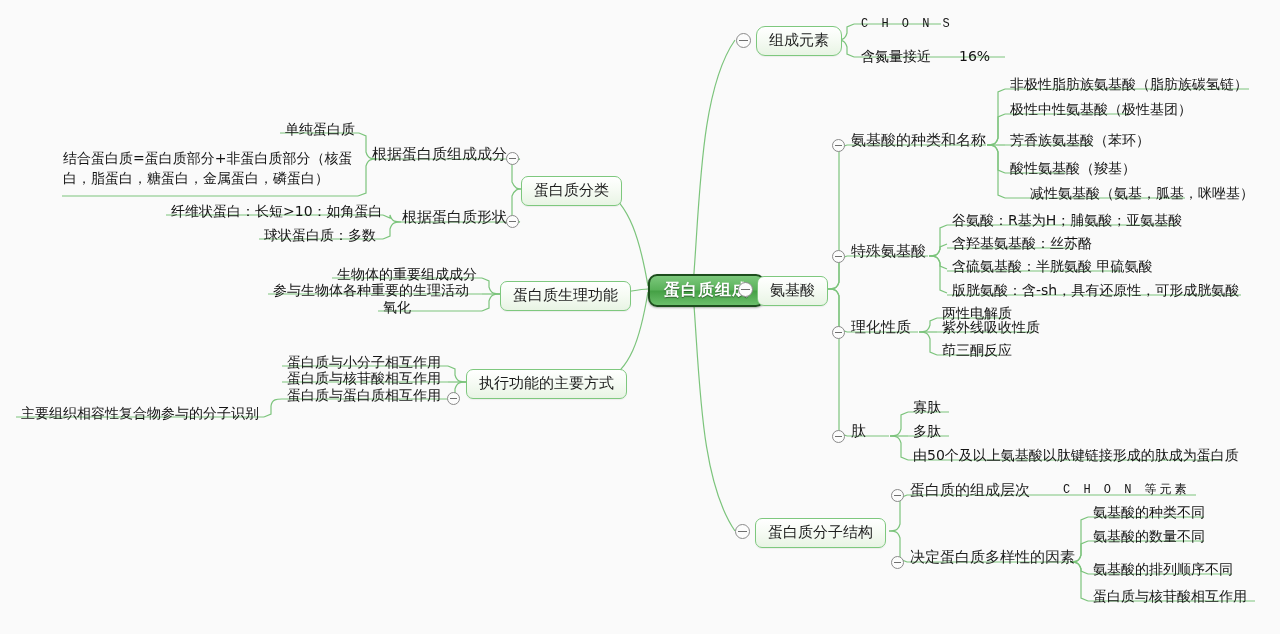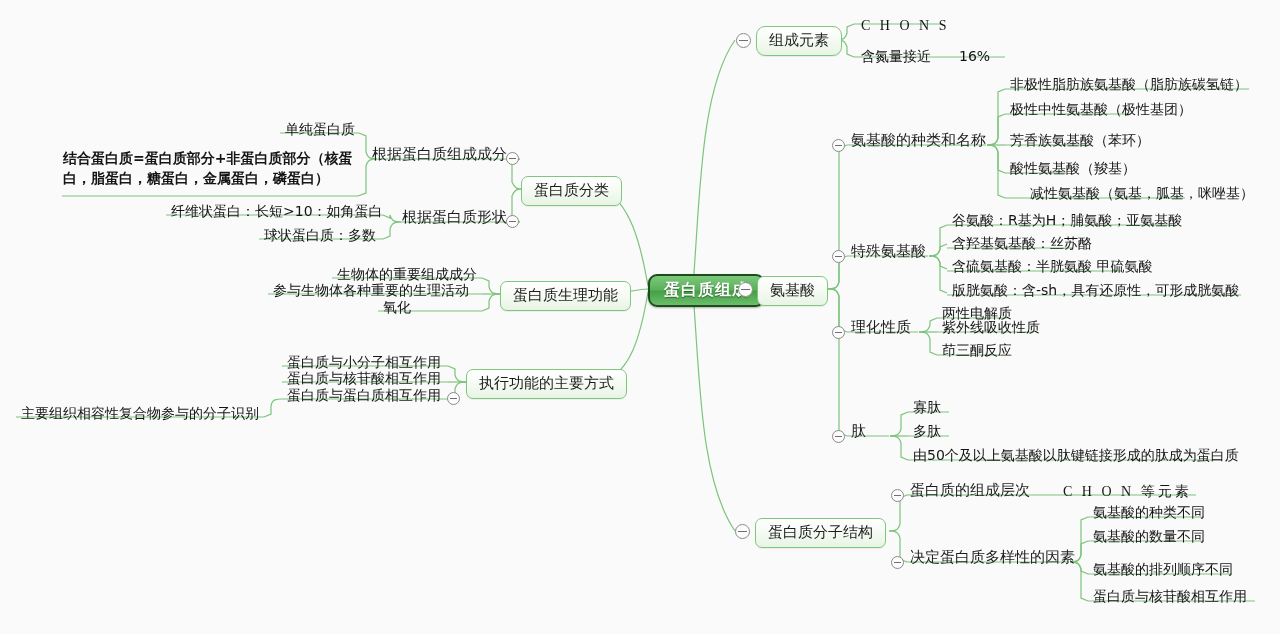--- a/index.html
+++ b/index.html
@@ -53,23 +53,23 @@
     padding:1px 3px 2px 3px;
     color:#1d1d1d;
   }
 
   
   .leaf{
     font-size:14px;
     padding:1px 3px 2px 3px;
     color:#141414;
   }
-  .leaf.two-line{white-space:normal;line-height:1.45;font-weight:bold;}
-
-  .mono-sp{letter-spacing:3px;font-family:Liberation Serif, serif;font-size:14px;}
+  .leaf.two-line{white-space:normal;line-height:1.45;}
+
+  .mono-sp{letter-spacing:3px;font-family:Liberation Mono, monospace;font-size:12px;}
 
   
   .toggle{
     position:absolute;
     width:15px;height:15px;
     border:1px solid #8a8a8a;
     border-radius:50%;
     background:#fcfcfc;
     box-sizing:border-box;
   }

